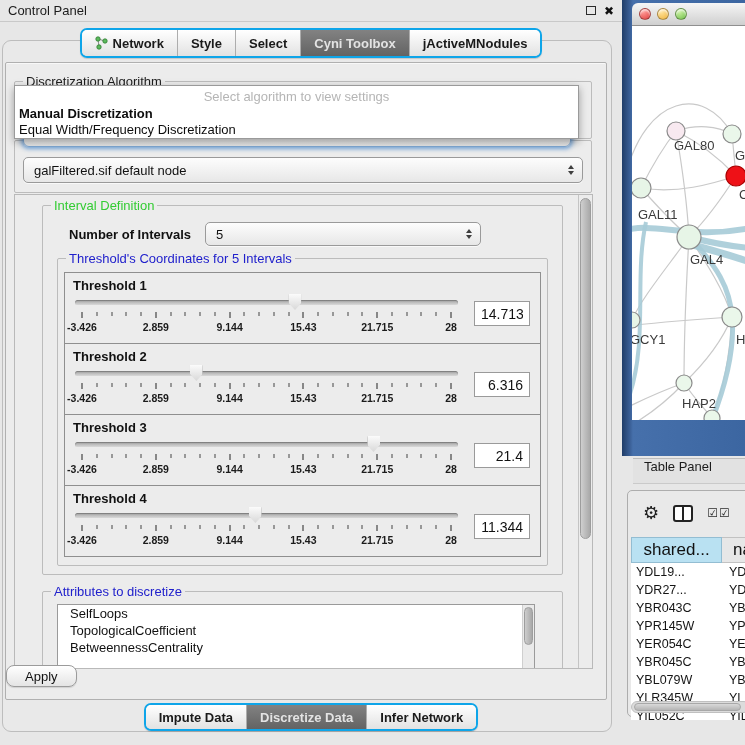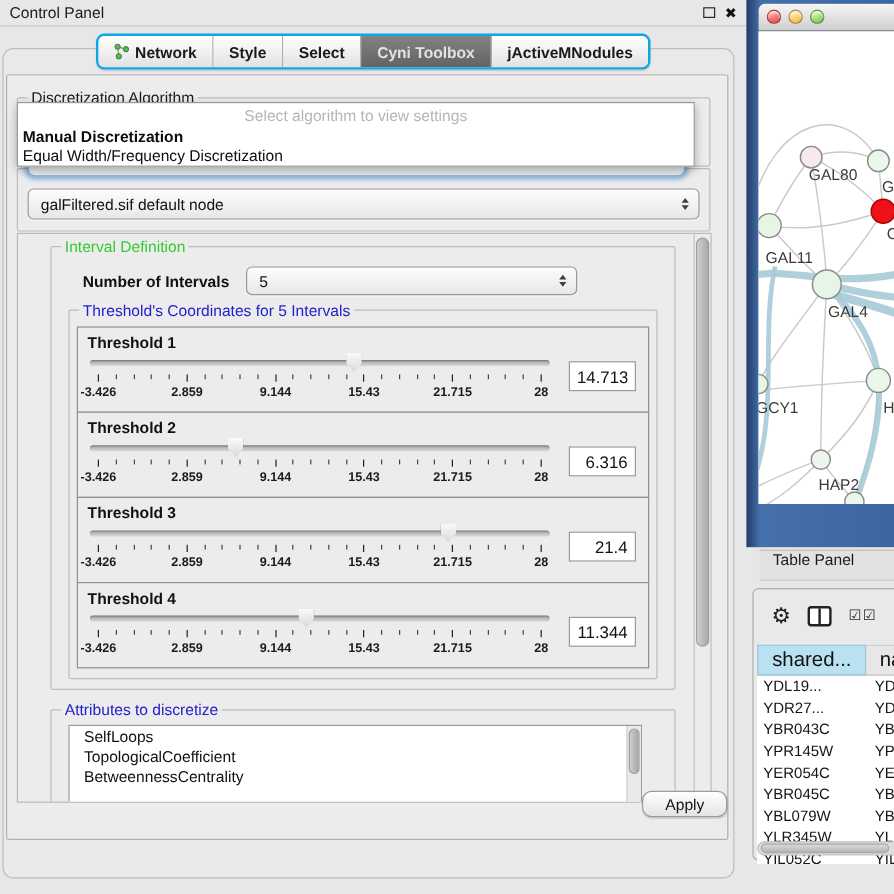--- a/index.html
+++ b/index.html
@@ -94,21 +94,21 @@
                font-family:inherit; font-size:14px; color:#111; text-align:right; padding:0 6px; }
 
   .g-attr { margin:16px 14px 0 27px; padding:12px 8px 8px 8px; }
   .attr-heading { font-size:13px; font-weight:bold; color:#111; margin:2px 0 6px 2px; }
   .attr-list { position:relative; margin-left:6px; width:478px; height:120px; background:#fff; border:1px solid #9a9a9a; overflow:hidden; }
   .attr-item { font-size:13px; color:#111; line-height:17px; padding-left:12px; }
   .list-scroll { position:absolute; right:0; top:0; bottom:0; width:12px; background:#eaeaea; border-left:1px solid #cfcfcf; }
   .list-scroll .thumb-v2 { position:absolute; left:1px; right:1px; top:2px; height:38px; border-radius:5px;
                            background:linear-gradient(90deg,#cdcdcd,#a8a8a8); border:1px solid #9d9d9d; }
 
-  .apply-row { position:absolute; left:0; right:0; bottom:14px; height:26px; display:flex; justify-content:flex-end; }
+  .apply-row { position:absolute; left:0; right:0; bottom:8px; height:26px; display:flex; justify-content:flex-start; }
   .btn { height:22px; padding:0 18px; font-size:13px; color:#111; background:linear-gradient(#ffffff,#e4e4e4);
          border:1px solid #9b9b9b; border-radius:8px; box-shadow:0 1px 1px rgba(0,0,0,.12); }
 
   
   .right { position:absolute; left:622px; top:0; width:123px; height:745px; }
   .net-frame { position:absolute; left:0; top:0; width:123px; height:456px;
                background:linear-gradient(90deg,#203d68 0,#3a5f96 8px,#4670ab 11px,#3c66a1 100%); }
   .net-titlebar { position:absolute; left:10px; right:0; top:3px; height:23px; border-top-left-radius:6px;
                   background:linear-gradient(#f6f6f6,#cfcfcf); border-bottom:1px solid #8f8f8f;
                   display:flex; align-items:center; gap:6px; padding-left:7px; }
@@ -455,20 +455,33 @@
         <div class="vscroll">
             <div class="thumb-v"></div>
           </div>
       </div>
 
       <div class="apply-row">
         <button class="btn">Apply</button>
       </div>
     </div>
 
+    <div class="bottom-tabrow">
+      <div class="tabgroup">
+        <div class="seg">
+            <span>Impute Data</span>
+          </div>
+        <div class="seg sel">
+            <span>Discretize Data</span>
+          </div>
+        <div class="seg">
+            <span>Infer Network</span>
+          </div>
+      </div>
+    </div>
   </div>
 
   <div class="right">
 
     <div class="net-frame">
       <div class="net-titlebar">
         <span class="light red"></span>
         <span class="light yellow"></span>
         <span class="light green"></span>
       </div>

